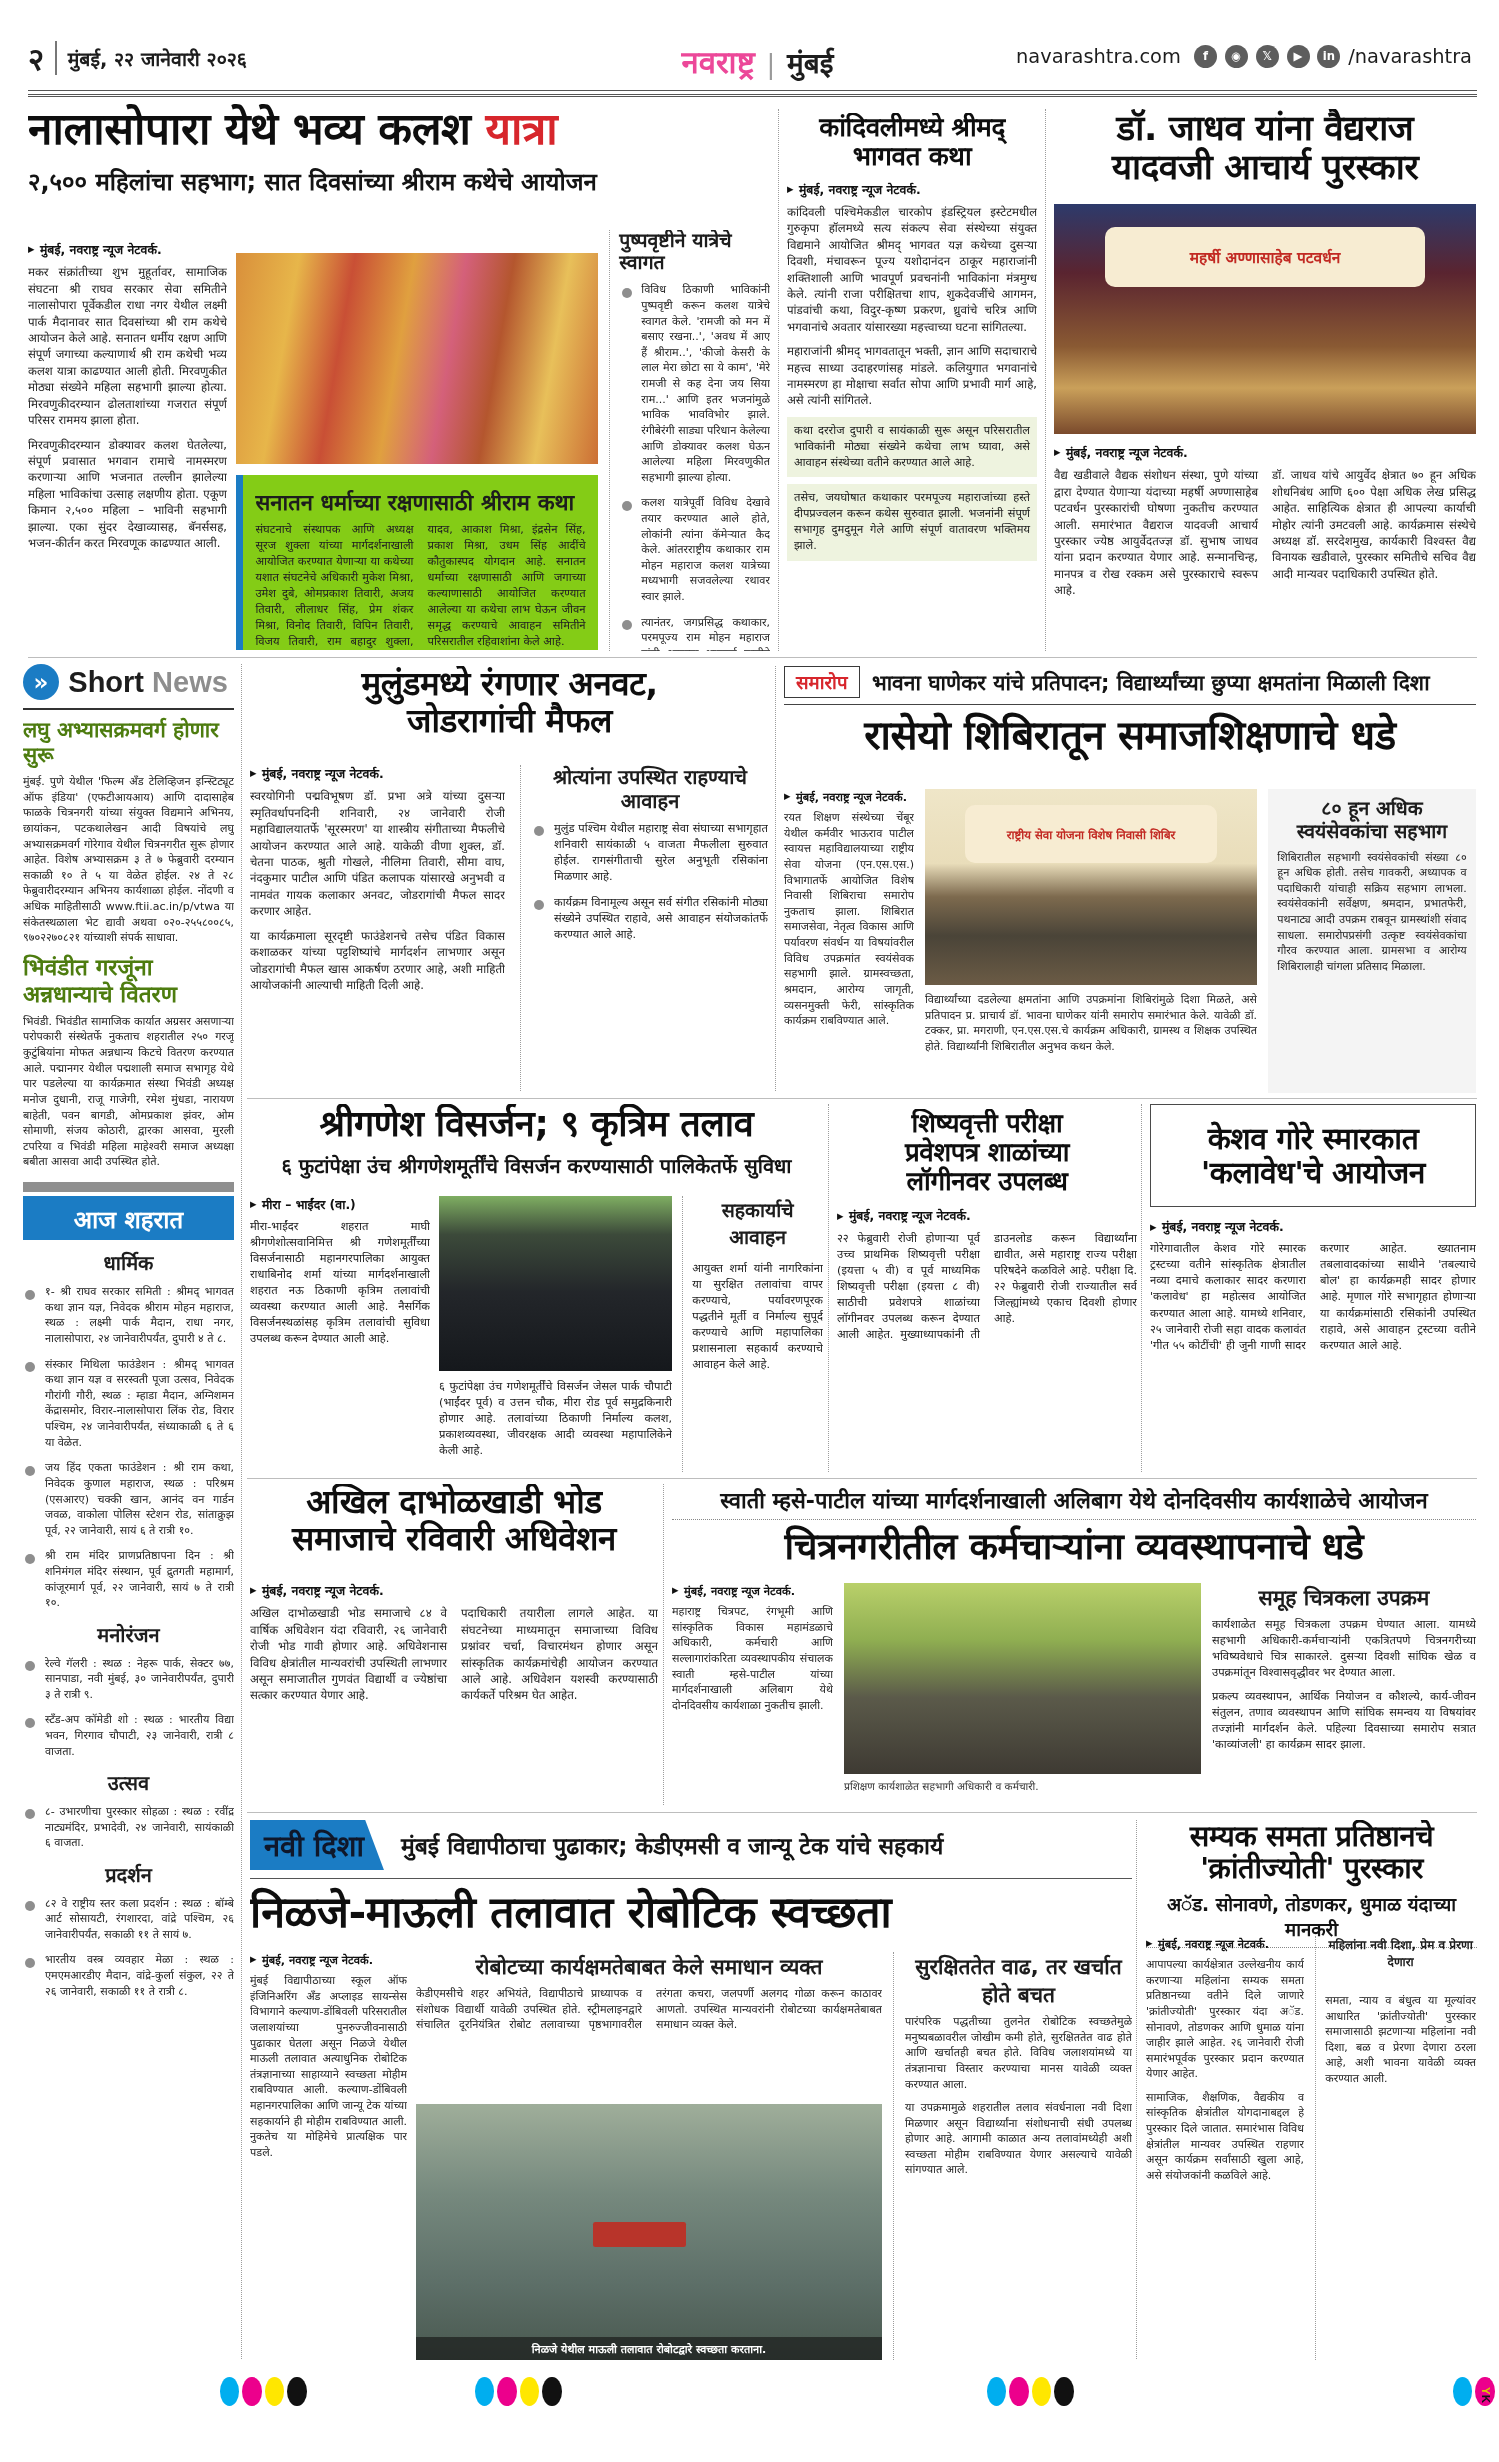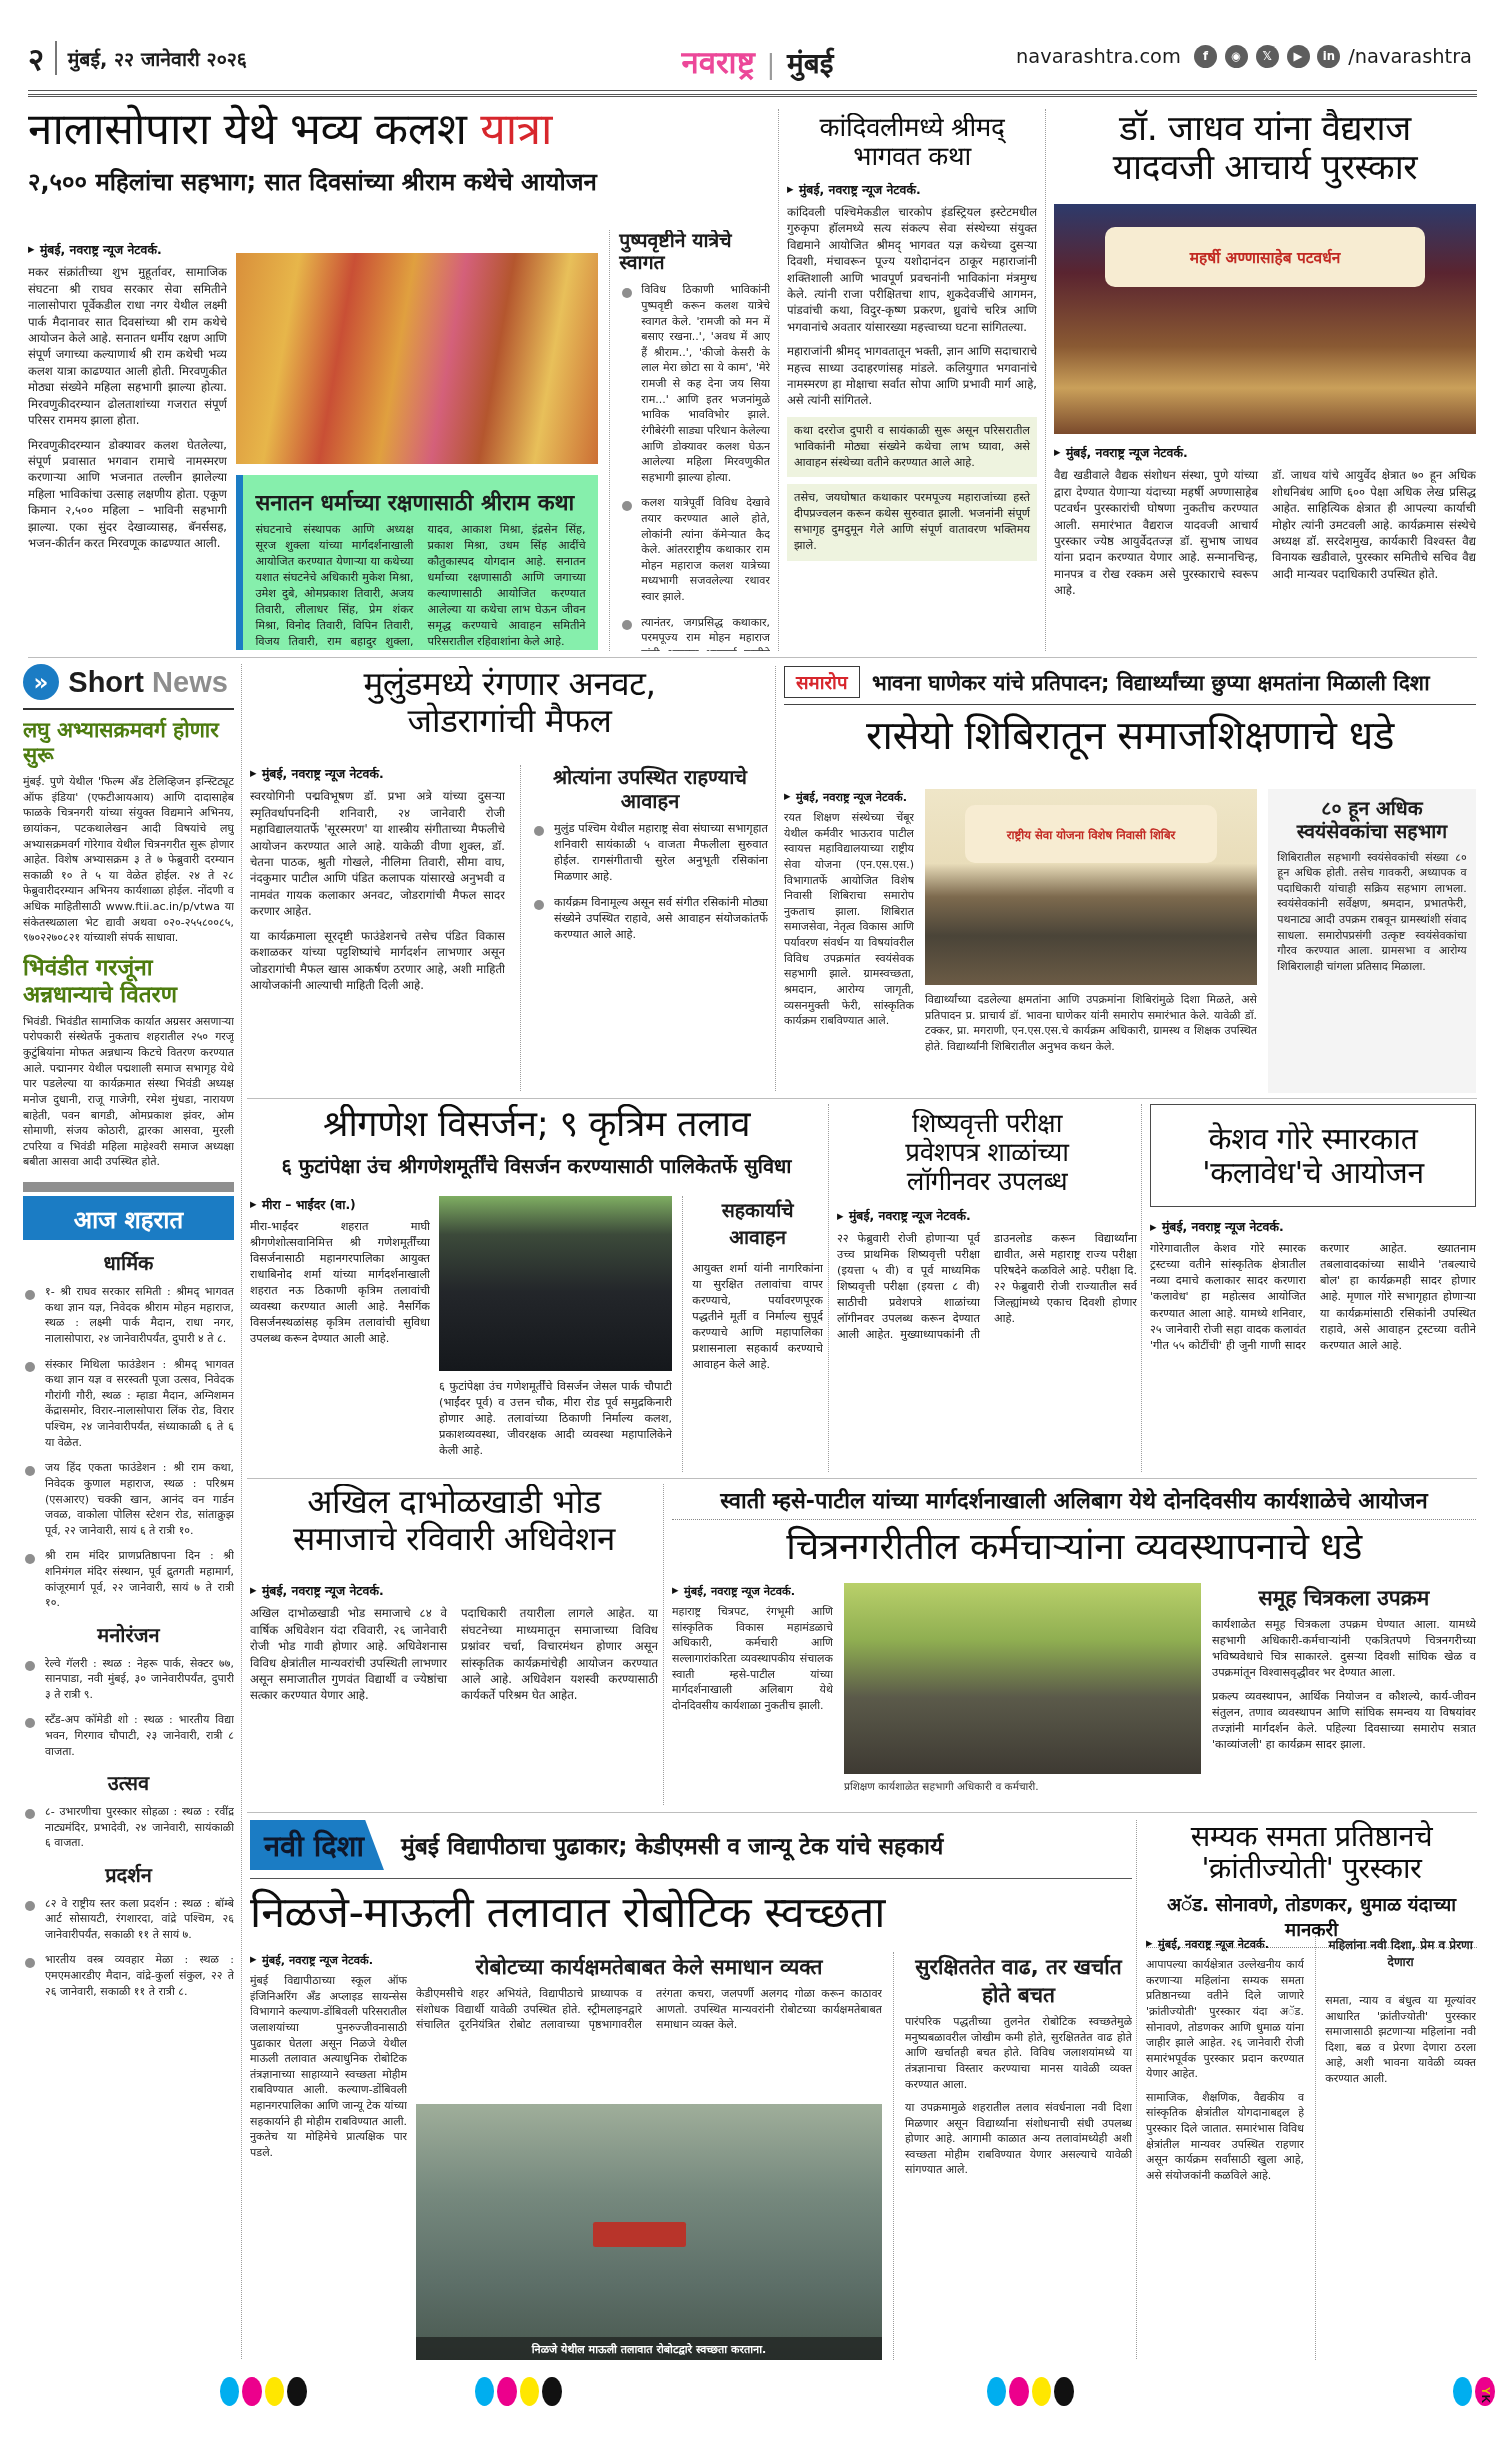--- a/index.html
+++ b/index.html
@@ -1,20 +1,20 @@
 <!DOCTYPE html>
 <html style="font-size:12.4px"><head>
 <meta charset="utf-8">
 <style>
   *{margin:0;padding:0;box-sizing:border-box}
   html,body{background:#e9e9e9}
   .page{position:relative;width:1500px;height:2462px;background:#fff;margin:0 auto;
         font-family:"DejaVu Sans",sans-serif;color:#1d1d1d;overflow:hidden}
   .abs{position:absolute;overflow:hidden}
-  .hl{font-weight:400;line-height:1.12;color:#0e0e0e;letter-spacing:-0.4px}
+  .hl{font-weight:700;line-height:1.12;color:#0e0e0e;letter-spacing:-0.4px}
   .ctr{text-align:center}
   .bd{font-size:11.6px;line-height:1.42;text-align:justify;color:#212121}
   .bd p{margin-bottom:7.8px;text-indent:0}
   .byl{font-weight:700;font-size:12.4px;color:#101010;margin-bottom:6.2px}
   .arr{font-size:8.5px;vertical-align:1.6px;margin-right:5.4px}
   .vrule{border-left:1.6px dotted #9c9c9c}
   .hrule{border-top:0.8px solid #bdbdbd}
   .red{color:#d7262c}
   .subhead{font-weight:700;color:#141414}
   .kicker-strap{font-weight:700;color:#141414}
@@ -27,21 +27,21 @@
   .ph-stage{background:linear-gradient(180deg,#2d3a6b 0%,#5a2430 30%,#8a5a33 62%,#caa05a 80%,#7a4a2c 100%)}
   .ph-banner{position:absolute;left:12%;right:12%;top:10%;height:26%;background:#f7ecd2;border-radius:10px;
              display:flex;align-items:center;justify-content:center;font-weight:700;color:#c22a23;font-size:15.5px;text-align:center;padding:1.6px}
   .ph-raseyo{background:linear-gradient(180deg,#efe6c8 0%,#e9ddba 38%,#7d6a4e 55%,#4a4438 75%,#6b5b45 100%)}
   .ph-pond{background:linear-gradient(180deg,#7fae62 0%,#3c4a3a 22%,#23262a 55%,#15181c 100%)}
   .ph-group{background:linear-gradient(180deg,#b9d06a 0%,#8fae51 30%,#5b5a4a 60%,#3e3a33 100%)}
   .ph-lake{background:linear-gradient(180deg,#9fae9a 0%,#76897e 35%,#5d6f68 70%,#49584f 100%)}
   .ph-boat{position:absolute;left:38%;top:46%;width:20%;height:10%;background:#b8342a;border-radius:2.3px}
   .ph-caption{position:absolute;left:0;right:0;bottom:0;background:rgba(20,20,20,.62);color:#fff;
               font-size:11px;font-weight:700;padding:3.9px 7.8px;text-align:center}
-  .cream-box{background:#86efac;border-left:7px solid #1b7cc4;padding:11px 12.4px}
+  .cream-box{background:#84cc16;border-left:7px solid #1b7cc4;padding:11px 12.4px}
   .note{background:#eef3df;padding:6.2px 7px;margin-top:7px;text-align:justify}
   .label-box{display:inline-block;border:1.6px solid #3a3a3a;color:#d7262c;font-weight:700;padding:2.3px 11px}
   .banner-blue{background:#1b7cc4;color:#fff;font-weight:700;text-align:center;padding:5.4px 0;font-size:24px}
   .sec-head{font-weight:700;font-size:20px;text-align:center;margin:9.3px 0 7.8px}
   .sn-title{font-weight:700;font-size:21px;line-height:1.2;margin:7.8px 0 6.2px;color:#4d7c0f}
   .badge{background:#1b7cc4;color:#0f172a;font-weight:700;font-size:29px;padding:4.7px 20px 6.2px 14px;
          clip-path:polygon(0 0,86% 0,100% 100%,0 100%)}
   .soc{display:inline-flex;width:23px;height:23px;border-radius:50%;background:#5d5d5d;color:#fff;
        align-items:center;justify-content:center;font-size:11.6px;font-weight:700;margin-left:3.9px;font-family:"DejaVu Sans",sans-serif}
   .cmyk-dot{width:19.4px;height:29px;border-radius:50%;display:inline-block;margin-right:3.1px}

